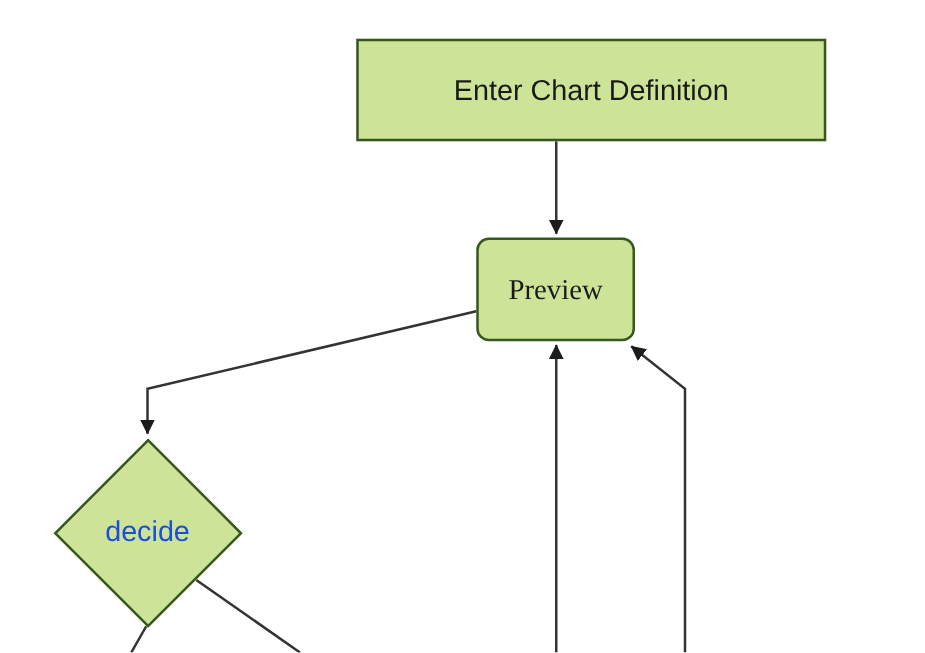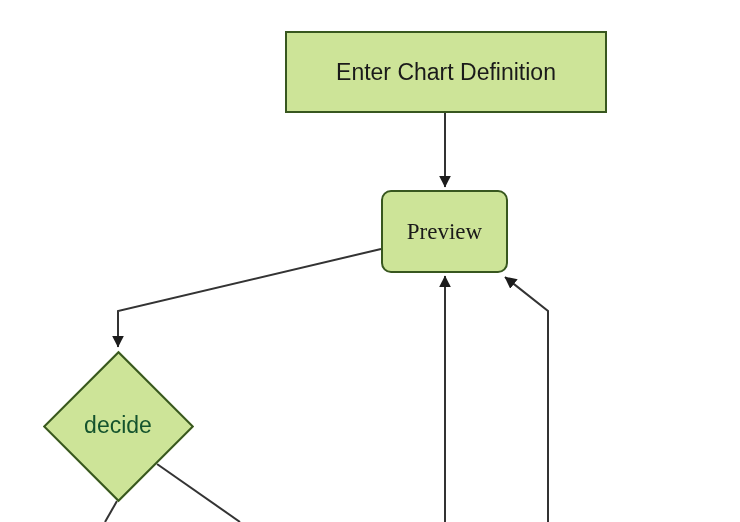--- a/index.html
+++ b/index.html
@@ -32,42 +32,42 @@
     border: 2px solid #38571f;
     display: flex;
     align-items: center;
     justify-content: center;
     font-size: 23px;
     color: #1a1a1a;
     z-index: 2;
   }
   .node-rect {
     left: 285px; top: 31px;
-    width: 322px; height: 82px;
+    width: 376px; height: 82px;
     border-radius: 0;
   }
   .node-rounded {
     left: 381px; top: 190px;
     width: 127px; height: 83px;
     border-radius: 10px;
     font-family: Liberation Serif, serif;
   }
   .node-diamond {
     left: 64.5px; top: 372.5px;
     width: 107px; height: 107px;
     transform: rotate(45deg);
     z-index: 2;
   }
   .diamond-label {
     position: absolute;
     left: 43px; top: 412px;
     width: 150px;
     text-align: center;
     font-size: 23px;
-    color: #14532d;
+    color: #1d4ed8;
     z-index: 3;
   }
 </style>
 </head>
 <body>
 
 <div id="canvas">
 
   <svg class="edges-layer" width="740" height="522" viewBox="0 0 740 522">
     <defs>

